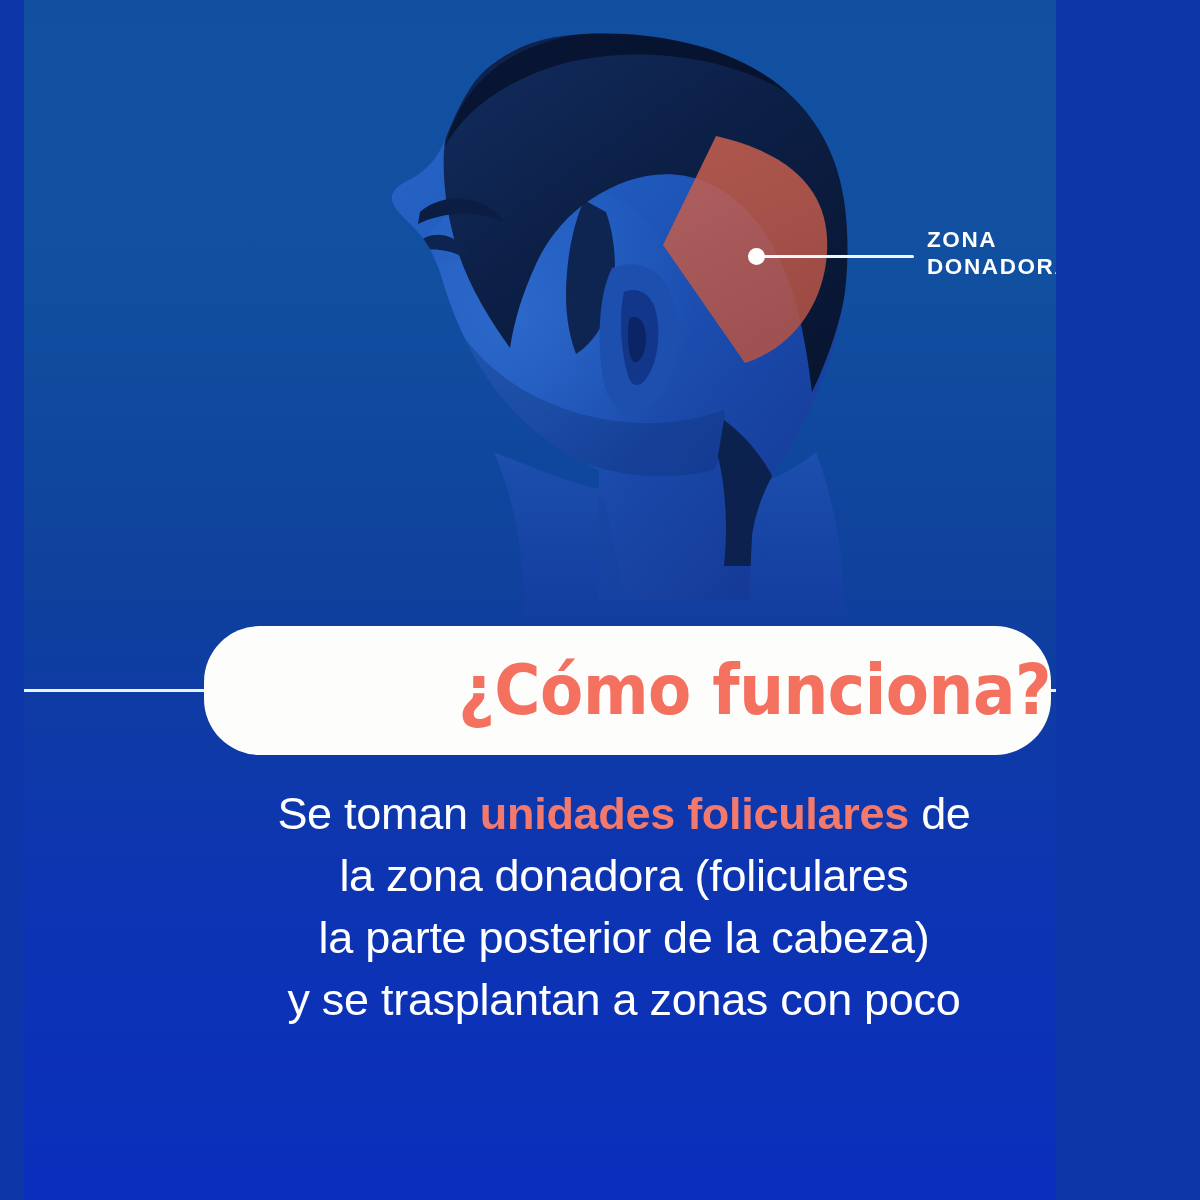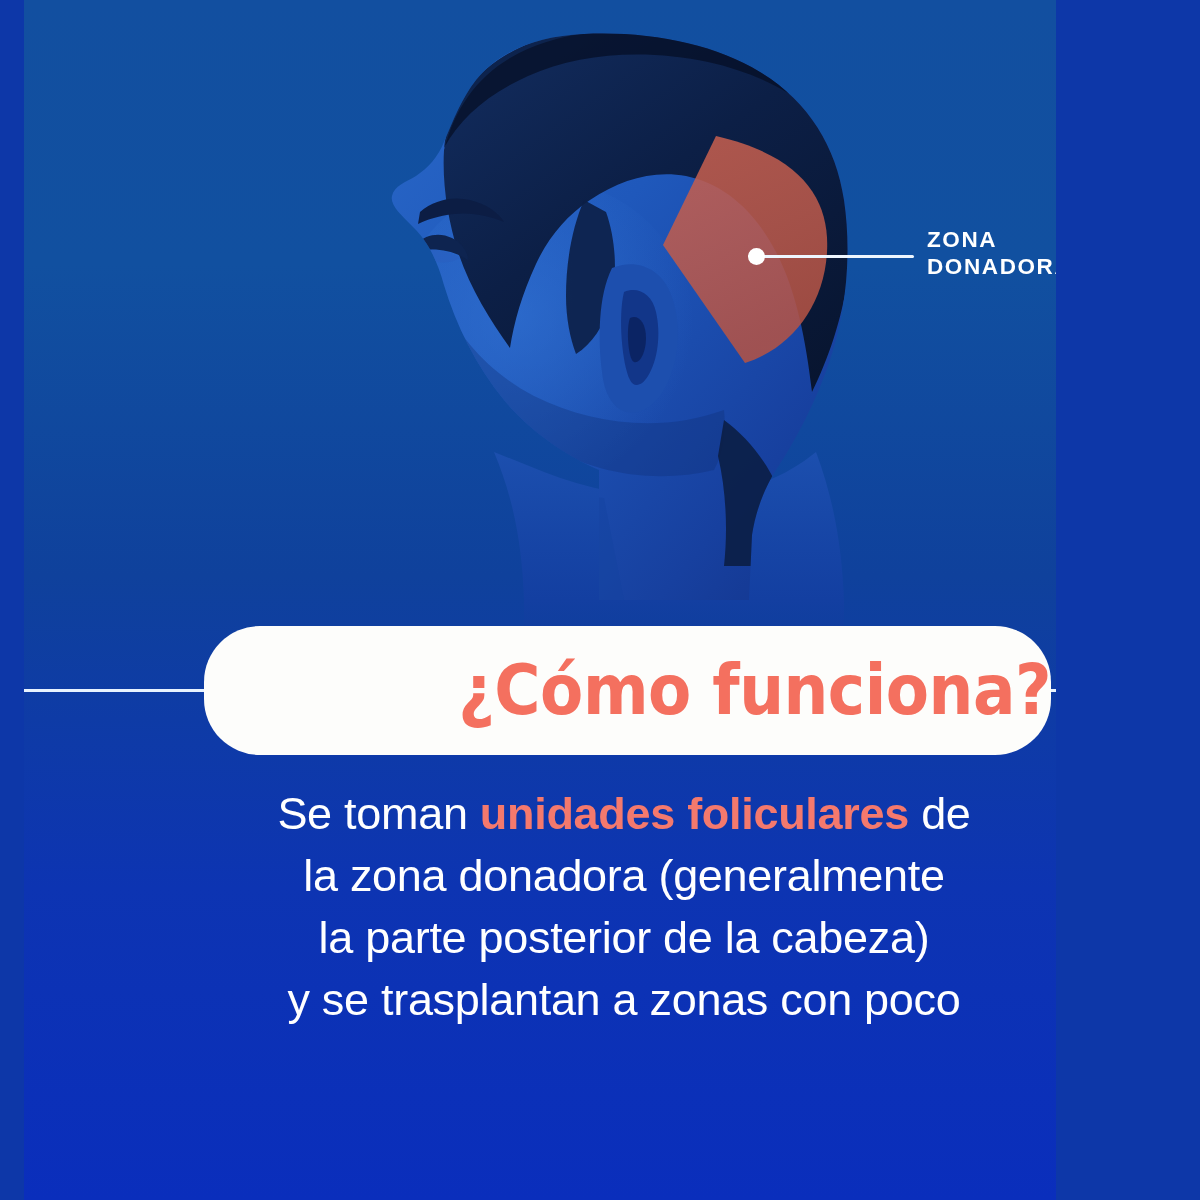--- a/index.html
+++ b/index.html
@@ -296,18 +296,18 @@
 
   <div class="rule rule-left"></div>
   <div class="rule rule-right"></div>
 
   <div class="title-pill">
     <span class="title-text">¿Cómo funciona?</span>
   </div>
 
   <div class="body-copy" id="body-copy">
       <span class="body-line"><span>Se toman </span><span class="hl">unidades foliculares</span><span> de</span></span>
-      <span class="body-line"><span>la zona donadora (generalmente</span></span>
+      <span class="body-line"><span>la zona donadora (foliculares</span></span>
       <span class="body-line"><span>la parte posterior de la cabeza)</span></span>
       <span class="body-line"><span>y se trasplantan a zonas con poco</span></span>
     </div>
 
 </div>
 
 </body></html>

